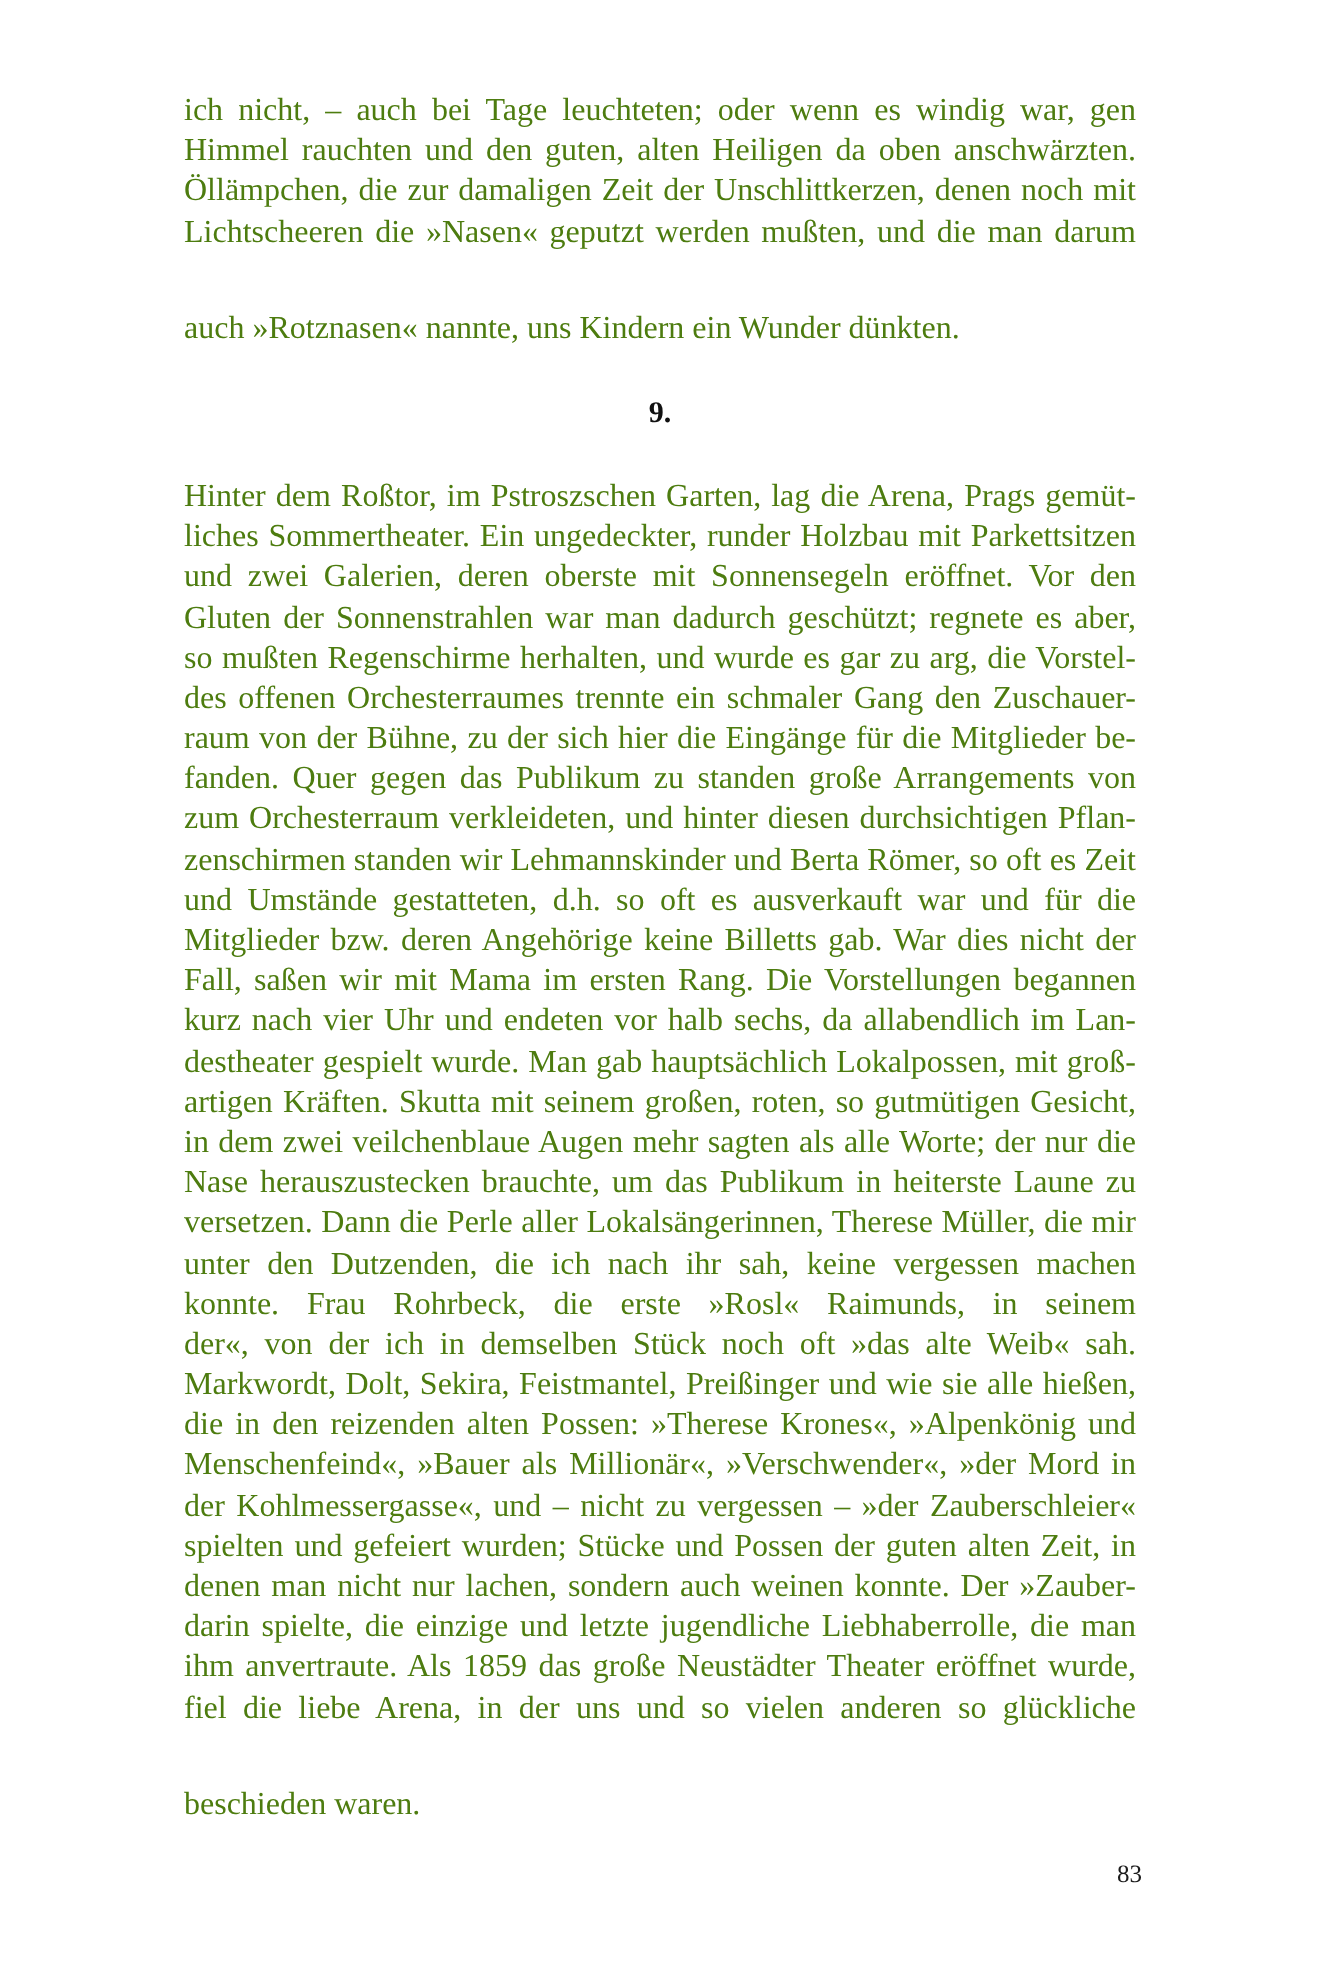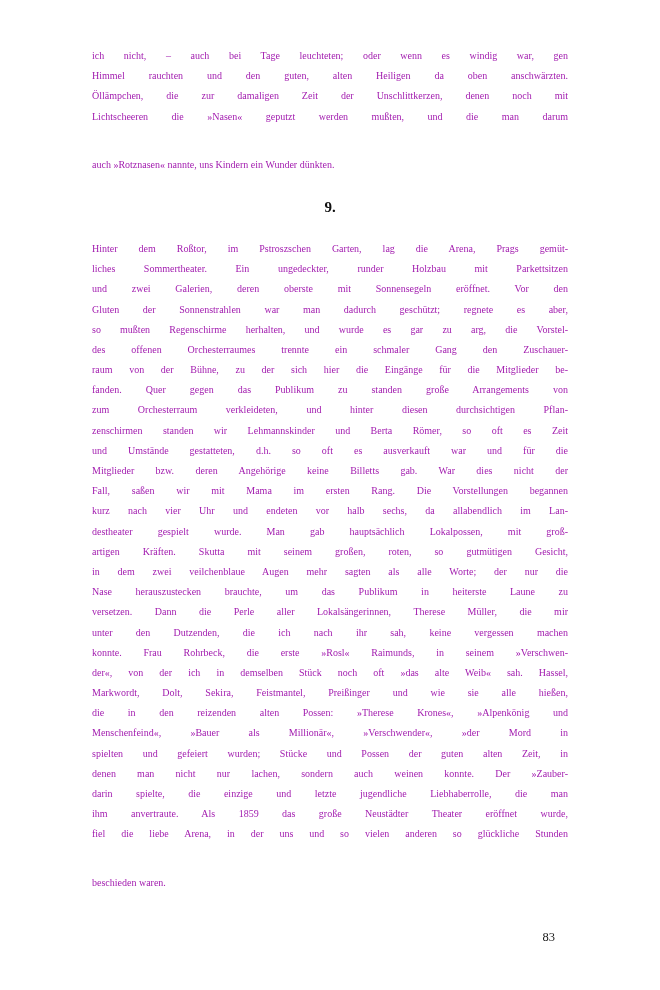--- a/index.html
+++ b/index.html
@@ -24,45 +24,45 @@
     position: absolute;
     left: 92px;
     top: 46px;
     width: 476px;
   }
   .paragraph {
     margin: 0;
     padding: 0;
   }
   .line {
-    font-size: 10px;
+    font-size: 16px;
     line-height: 20.2px;
     height: 20.2px;
     overflow: hidden;
     text-align: justify;
     text-align-last: justify;
-    color: #a21caf;
+    color: #4d7c0f;
   }
   .line.last {
     text-align: left;
     text-align-last: left;
     margin-top: 28px;
   }
   .chapter-heading {
     margin: 22px 0 21px 0;
     text-align: center;
     font-weight: bold;
     font-size: 15px;
     line-height: 21px;
     color: #111111;
   }
   .page-number {
     position: absolute;
     top: 929px;
-    left: 92px;
+    left: 108px;
     width: 463px;
     text-align: right;
     font-size: 12.5px;
     line-height: 16px;
     color: #1b1b1b;
   }
 </style>
 </head>
 <body>
 
@@ -95,20 +95,21 @@
         <div class="line">artigen Kräften. Skutta mit seinem großen, roten, so gutmütigen Gesicht,</div>
         <div class="line">in dem zwei veilchenblaue Augen mehr sagten als alle Worte; der nur die</div>
         <div class="line">Nase herauszustecken brauchte, um das Publikum in heiterste Laune zu</div>
         <div class="line">versetzen. Dann die Perle aller Lokalsängerinnen, Therese Müller, die mir</div>
         <div class="line">unter den Dutzenden, die ich nach ihr sah, keine vergessen machen</div>
         <div class="line">konnte. Frau Rohrbeck, die erste »Rosl« Raimunds, in seinem »Verschwen-</div>
         <div class="line">der«, von der ich in demselben Stück noch oft »das alte Weib« sah. Hassel,</div>
         <div class="line">Markwordt, Dolt, Sekira, Feistmantel, Preißinger und wie sie alle hießen,</div>
         <div class="line">die in den reizenden alten Possen: »Therese Krones«, »Alpenkönig und</div>
         <div class="line">Menschenfeind«, »Bauer als Millionär«, »Verschwender«, »der Mord in</div>
+        <div class="line">der Kohlmessergasse«, und – nicht zu vergessen – »der Zauberschleier«</div>
         <div class="line">spielten und gefeiert wurden; Stücke und Possen der guten alten Zeit, in</div>
         <div class="line">denen man nicht nur lachen, sondern auch weinen konnte. Der »Zauber-</div>
         <div class="line">darin spielte, die einzige und letzte jugendliche Liebhaberrolle, die man</div>
         <div class="line">ihm anvertraute. Als 1859 das große Neustädter Theater eröffnet wurde,</div>
         <div class="line">fiel die liebe Arena, in der uns und so vielen anderen so glückliche Stunden</div>
         <div class="line last">beschieden waren.</div>
       </div>
   </div>
   <div class="page-number">83</div>
 </div>

